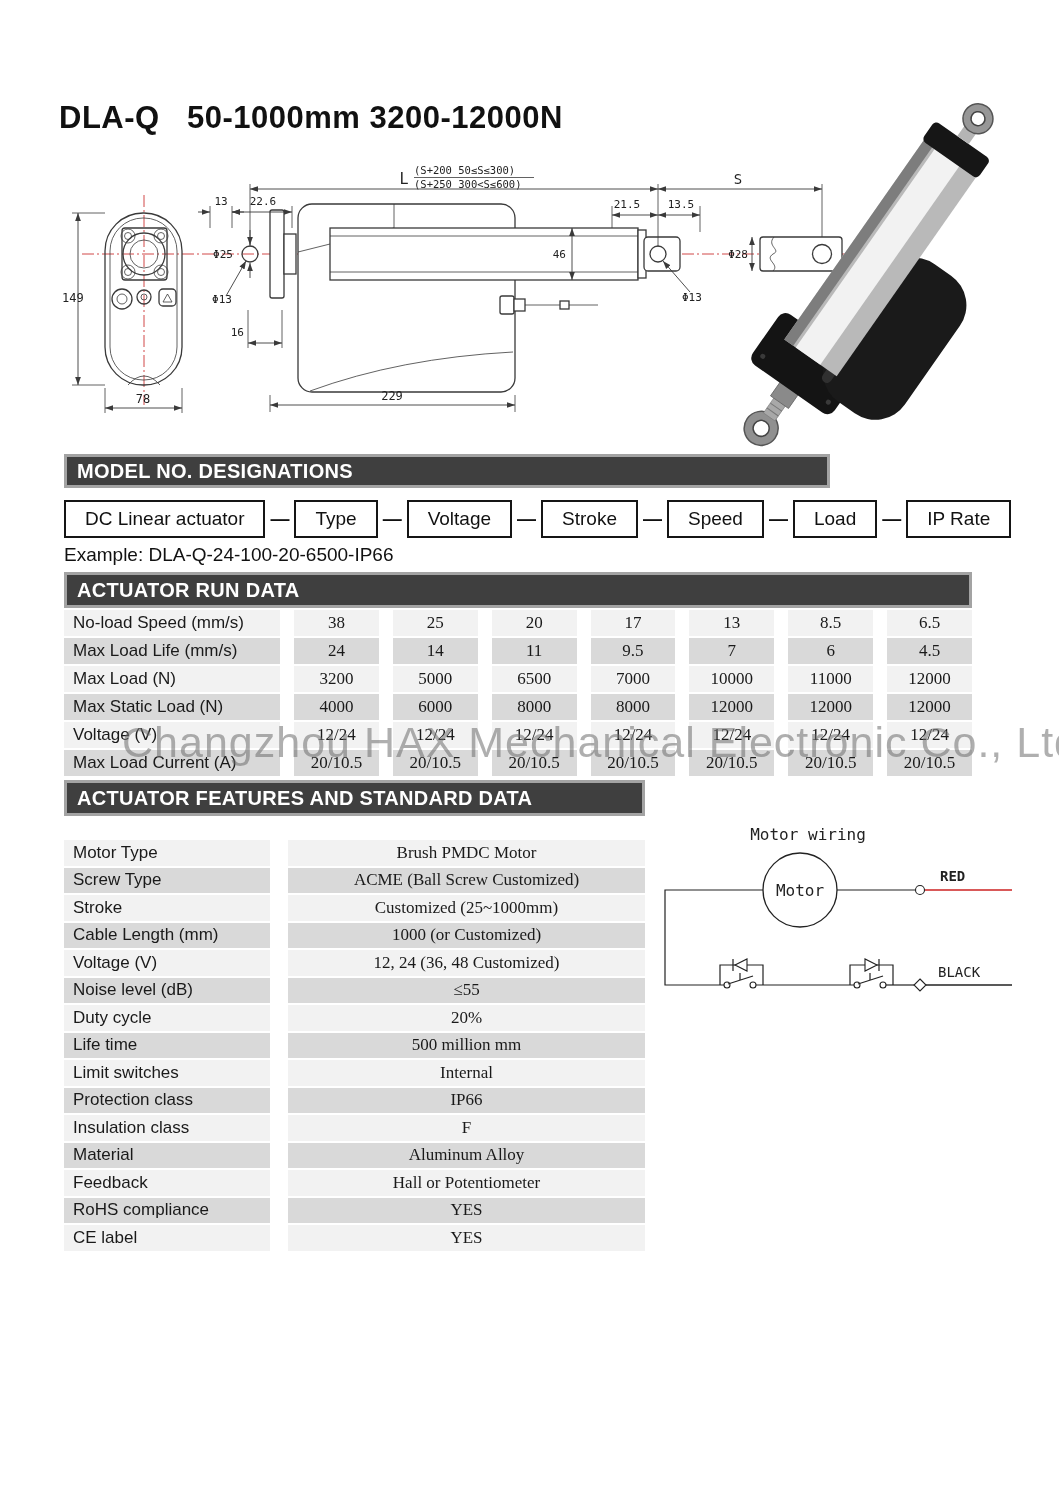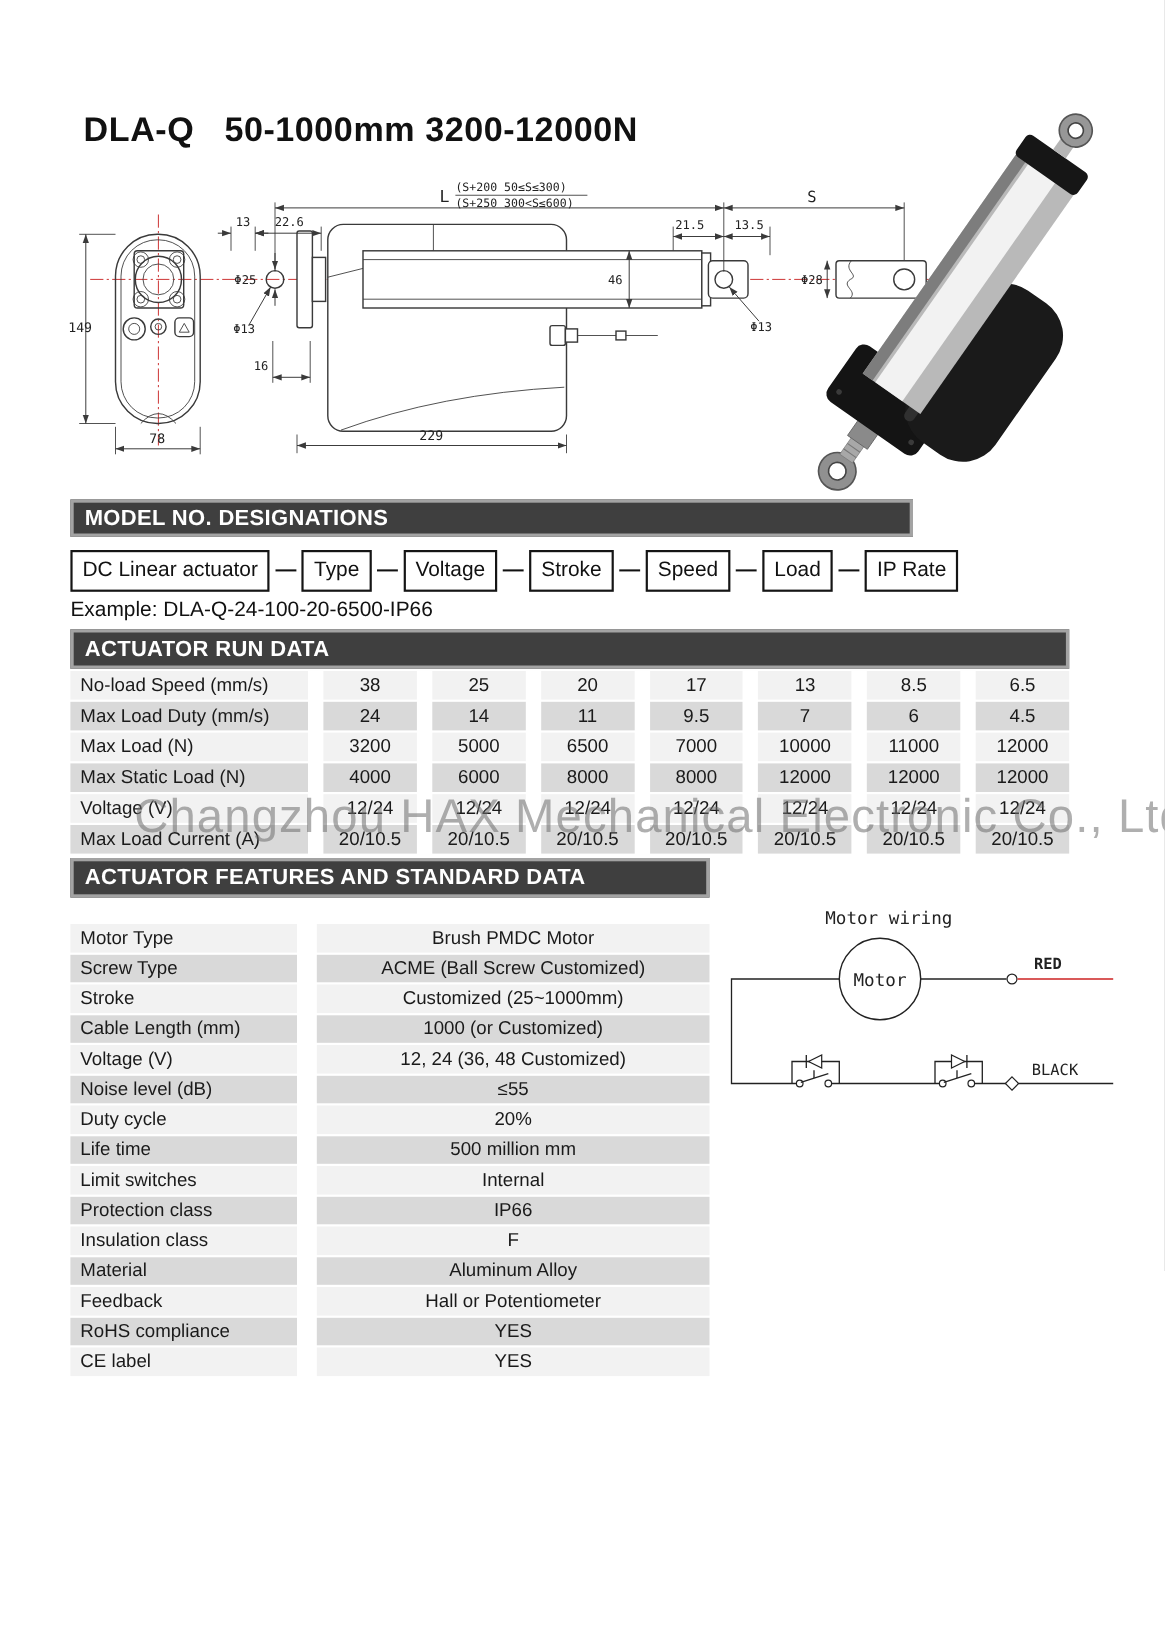--- a/index.html
+++ b/index.html
@@ -1,36 +1,36 @@
 <!DOCTYPE html>
 <html><head>
 <meta charset="utf-8">
 <style>
   html,body{margin:0;padding:0;background:#888;}
   #page{position:relative;width:1059px;height:1498px;background:#ffffff;overflow:hidden;
         font-family:"Liberation Sans",sans-serif;color:#1a1a1a;margin:0 auto;}
   .abs{position:absolute;}
-  #title{left:76px;top:100px;font-size:31px;font-weight:600;color:#111;white-space:pre;letter-spacing:0.5px;}
+  #title{left:59px;top:100px;font-size:31px;font-weight:600;color:#111;white-space:pre;letter-spacing:0.5px;}
   .band{position:absolute;background:#3f3f3f;border:3px solid #a3a3a3;color:#fff;font-weight:bold;
         font-size:20px;display:flex;align-items:center;padding-left:10px;box-sizing:border-box;letter-spacing:0.3px;}
   #model-band{left:64px;top:454px;width:766px;height:34px;}
   #run-band{left:64px;top:572px;width:908px;height:36px;}
   #feat-band{left:64px;top:780px;width:581px;height:36px;}
   #model-boxes{left:64px;top:497px;display:flex;align-items:center;font-size:19px;color:#111;height:43px;}
-  .mbox{border:2.5px solid #151515;padding:6px 9px;white-space:nowrap;background:#fff;}
+  .mbox{border:2.5px solid #151515;padding:6px 19px;white-space:nowrap;background:#fff;}
   .dash{margin:0 5px;font-weight:bold;}
   #example-line{left:64px;top:544px;font-size:19px;color:#111;}
   #run-table{left:64px;top:610px;width:908px;}
   .run-row{display:grid;grid-template-columns:216px repeat(7,1fr);column-gap:14px;margin-bottom:2px;height:26px;}
   .feat-table{left:64px;top:840px;width:581px;}
   .feat-row{display:grid;grid-template-columns:206px 1fr;column-gap:18px;margin-bottom:2px;height:25.5px;}
   .cell{background:#f2f2f2;display:flex;align-items:center;font-size:17px;color:#1a1a1a;}
   .alt .cell{background:#d9d9d9;}
   .cell.lab{padding-left:9px;}
-  .cell.val{justify-content:center;text-align:left;}
+  .cell.val{justify-content:center;text-align:left;font-family:Liberation Serif, serif;}
   #watermark{left:122px;top:718px;font-size:43px;color:#6e6e6e;opacity:0.55;white-space:nowrap;
              letter-spacing:1px;z-index:6;pointer-events:none;}
   svg text{font-family:"DejaVu Sans Mono",monospace;fill:#222;}
   .oln{fill:none;stroke:#3a3a3a;stroke-width:1.3;}
   .olnw{fill:#ffffff;stroke:#3a3a3a;stroke-width:1.3;}
   .thin{fill:none;stroke:#3a3a3a;stroke-width:0.8;}
   .dimln{fill:none;stroke:#3a3a3a;stroke-width:0.9;}
   .cl{fill:none;stroke:#cc3333;stroke-width:0.9;stroke-dasharray:12 3 2 3;}
   .wire{fill:none;stroke:#222;stroke-width:1.2;}
 </style>
@@ -218,21 +218,21 @@
         <div class="cell lab">No-load Speed (mm/s)</div>
         <div class="cell val">38</div>
         <div class="cell val">25</div>
         <div class="cell val">20</div>
         <div class="cell val">17</div>
         <div class="cell val">13</div>
         <div class="cell val">8.5</div>
         <div class="cell val">6.5</div>
       </div>
       <div class="run-row alt">
-        <div class="cell lab">Max Load Duty (mm/s)</div>
+        <div class="cell lab">Max Load Life (mm/s)</div>
         <div class="cell val">24</div>
         <div class="cell val">14</div>
         <div class="cell val">11</div>
         <div class="cell val">9.5</div>
         <div class="cell val">7</div>
         <div class="cell val">6</div>
         <div class="cell val">4.5</div>
       </div>
       <div class="run-row">
         <div class="cell lab">Max Load (N)</div>

